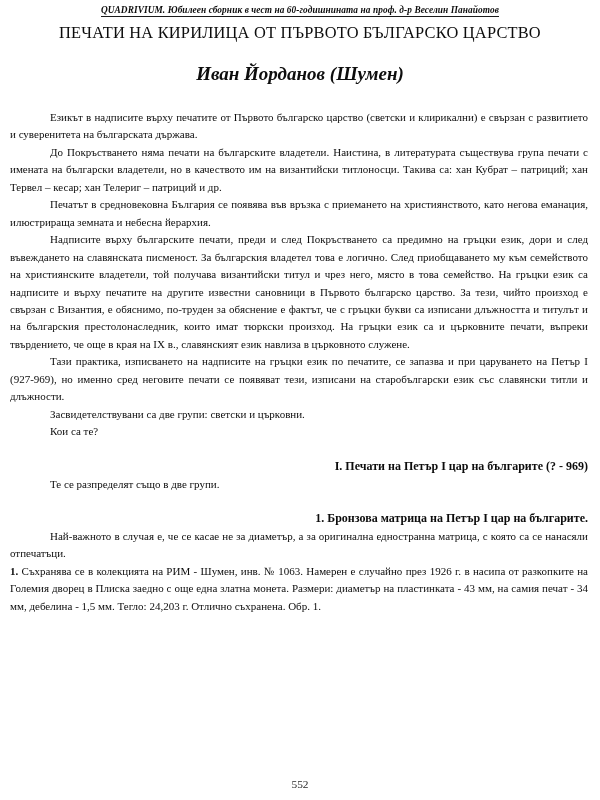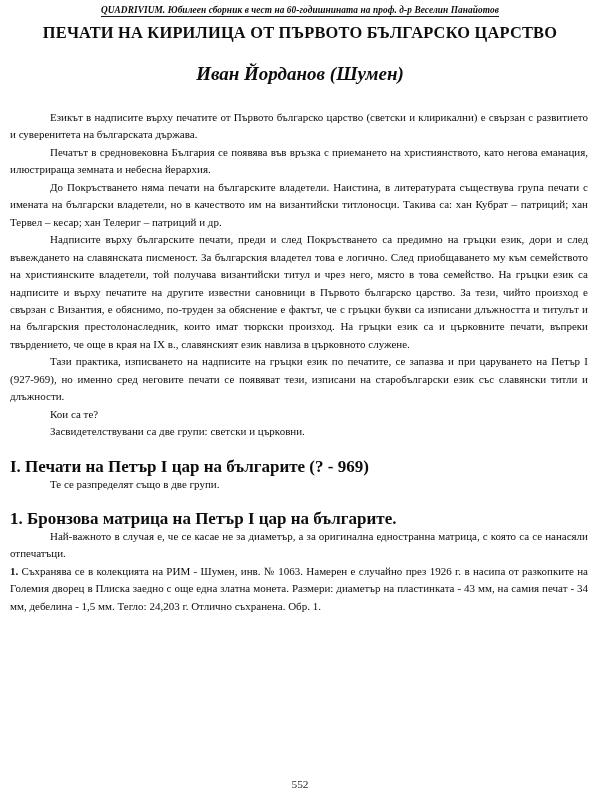--- a/index.html
+++ b/index.html
@@ -33,21 +33,21 @@
     white-space: nowrap;
     padding: 0 2px;
   }
   .running-head span {
     border-bottom: 1px solid #1a1a1a;
     padding-bottom: 0.5px;
   }
   
   .doc-title {
     text-align: center;
-    font-weight: bold;
+    font-weight: normal;
     font-size: 16.4px;
     line-height: 21px;
     margin-top: 6px;
     letter-spacing: 0.2px;
     white-space: nowrap;
   }
   .doc-author {
     text-align: center;
     font-weight: bold;
     font-style: italic;
@@ -65,24 +65,24 @@
     text-align: justify;
     text-justify: inter-word;
     font-size: 11px;
     line-height: 17.45px;
     text-indent: 40px;
     hyphens: none;
   }
   p.para.noindent { text-indent: 0; }
   h2.section-head {
     margin: 0;
-    font-size: 17px;
+    font-size: 12px;
     line-height: 17.45px;
     font-weight: bold;
-    text-align: left;
+    text-align: right;
     text-indent: 0;
   }
   .spacer-line { height: 17.45px; }
   .bold-lead { font-weight: bold; }
   
   .folio {
     position: absolute;
     left: 0;
     right: 0;
     bottom: 10px;
@@ -98,26 +98,26 @@
 
   <div class="running-head"><span>QUADRIVIUM. Юбилеен сборник в чест на 60-годишнината на проф. д-р Веселин Панайотов</span></div>
 
   <h1 class="doc-title">ПЕЧАТИ НА КИРИЛИЦА ОТ ПЪРВОТО БЪЛГАРСКО ЦАРСТВО</h1>
 
   <div class="doc-author">Иван Йорданов (Шумен)</div>
 
   <div class="body-block">
 
     <p class="para">Езикът в надписите върху печатите от Първото българско царство (светски и клирикални) е свързан с развитието и суверенитета на българската държава.</p>
+    <p class="para">До Покръстването няма печати на българските владетели. Наистина, в литературата съществува група печати с имената на български владетели, но в качеството им на византийски титлоносци. Такива са: хан Кубрат – патриций; хан Тервел – кесар; хан Телериг – патриций и др.</p>
     <p class="para">Печатът в средновековна България се появява във връзка с приемането на християнството, като негова еманация, илюстрираща земната и небесна йерархия.</p>
-    <p class="para">До Покръстването няма печати на българските владетели. Наистина, в литературата съществува група печати с имената на български владетели, но в качеството им на византийски титлоносци. Такива са: хан Кубрат – патриций; хан Тервел – кесар; хан Телериг – патриций и др.</p>
     <p class="para">Надписите върху българските печати, преди и след Покръстването са предимно на гръцки език, дори и след въвеждането на славянската писменост. За българския владетел това е логично. След приобщаването му към семейството на християнските владетели, той получава византийски титул и чрез него, място в това семейство. На гръцки език са надписите и върху печатите на другите известни сановници в Първото българско царство. За тези, чийто произход е свързан с Византия, е обяснимо, по-труден за обяснение е фактът, че с гръцки букви  са изписани длъжността и титулът и на българския престолонаследник, които имат тюркски произход. На гръцки език са и църковните печати, въпреки твърдението, че още в края на IX в., славянският език навлиза в църковното служене.</p>
     <p class="para">Тази практика, изписването на надписите на гръцки език по печатите, се запазва и при царуването на Петър I (927-969), но именно сред неговите печати се появяват тези, изписани на старобългарски език със славянски титли и длъжности.</p>
+    <p class="para">Засвидетелствувани са две групи: светски и църковни.</p>
     <p class="para">Кои са те?</p>
-    <p class="para">Засвидетелствувани са две групи: светски и църковни.</p>
 
     <div class="spacer-line"></div>
 
     <h2 class="section-head">I. Печати на Петър I цар на българите (? - 969)</h2>
     <p class="para">Те се разпределят също в две групи.</p>
 
     <div class="spacer-line"></div>
 
     <h2 class="section-head">1. Бронзова матрица на Петър I цар на българите.</h2>
     <p class="para">Най-важното в случая е, че се касае не за диаметър, а за оригинална едностранна матрица, с която са се нанасяли отпечатъци.</p>

